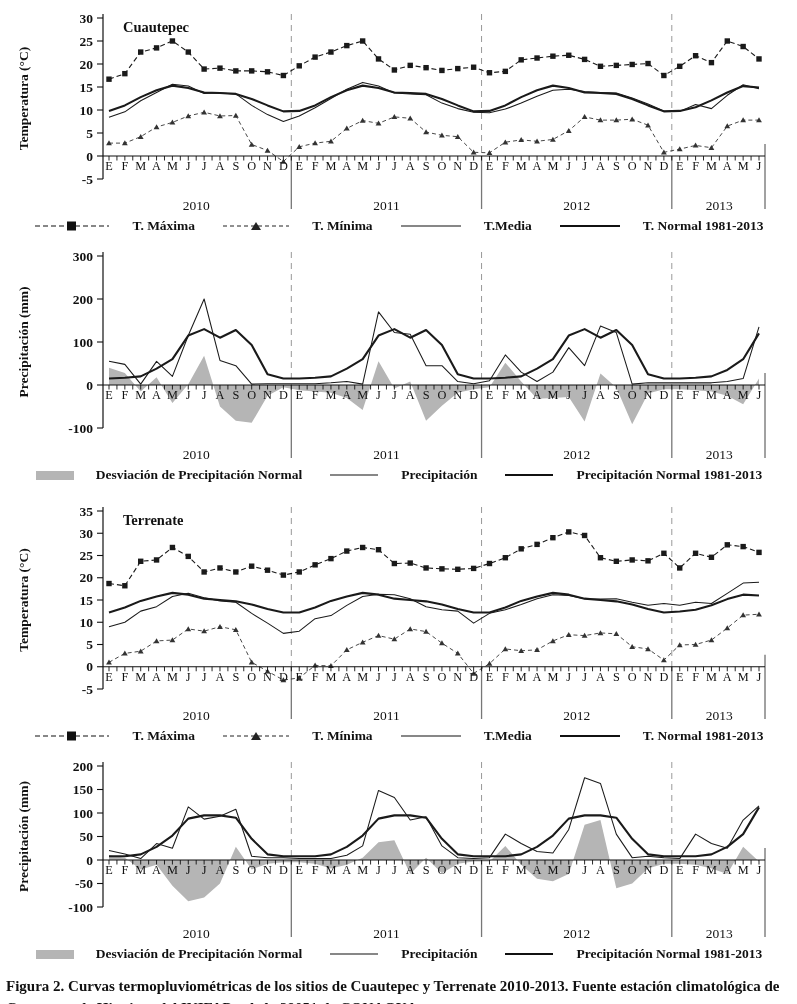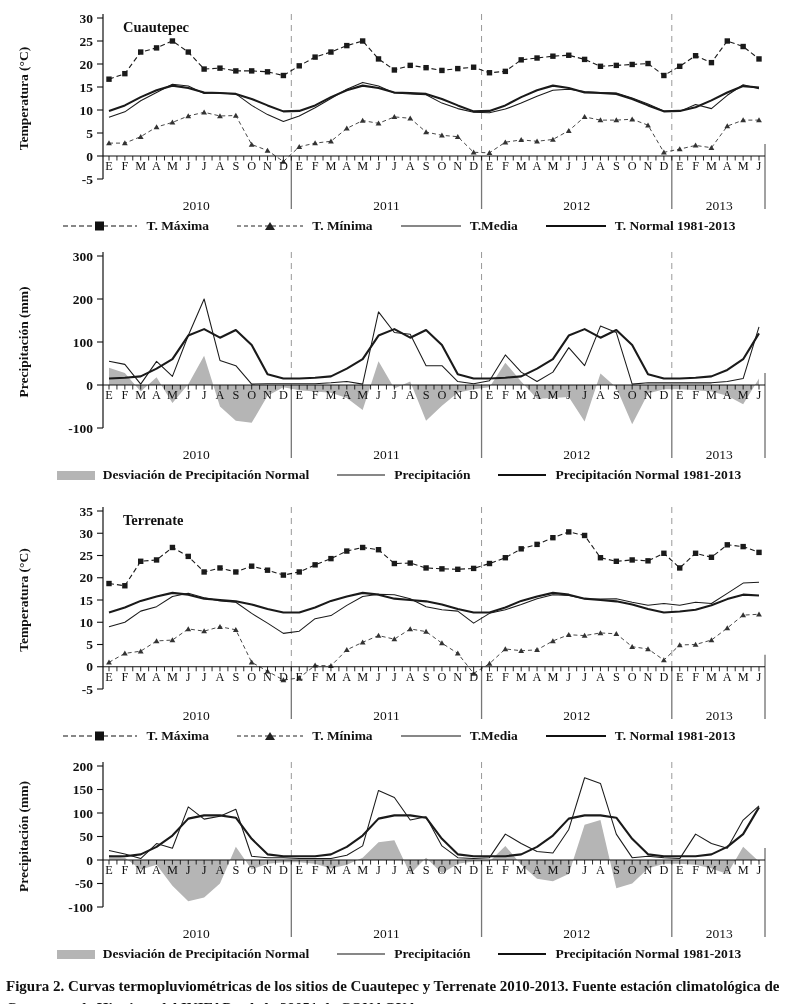--- a/index.html
+++ b/index.html
@@ -2,21 +2,21 @@
 <html><head>
 <meta charset="utf-8">
 <style>
   html,body{margin:0;padding:0;background:#ffffff;}
   body{width:797px;font-family:"Liberation Serif","DejaVu Serif",serif;color:#111;}
   .figure{width:797px;padding-top:6px;}
   .chart-block{width:797px;margin:0;padding-left:8px;}
   .chart-block svg{display:block;}
   .legend-row{display:flex;justify-content:center;align-items:center;gap:26px;
     font-weight:bold;font-size:13.5px;margin:2px 0 10px 0;white-space:nowrap;}
-  .legend-item{display:flex;align-items:center;gap:7px;}
+  .legend-item{display:flex;align-items:center;gap:21px;}
   .legend-item svg{display:block;}
   .caption{font-weight:bold;font-size:15px;line-height:1.45;margin:14px 6px 10px 6px;}
   .mt{margin-top:16px;}
 </style>
 </head>
 <body>
 
 <div class="figure">
 
   <div class="chart-block">

